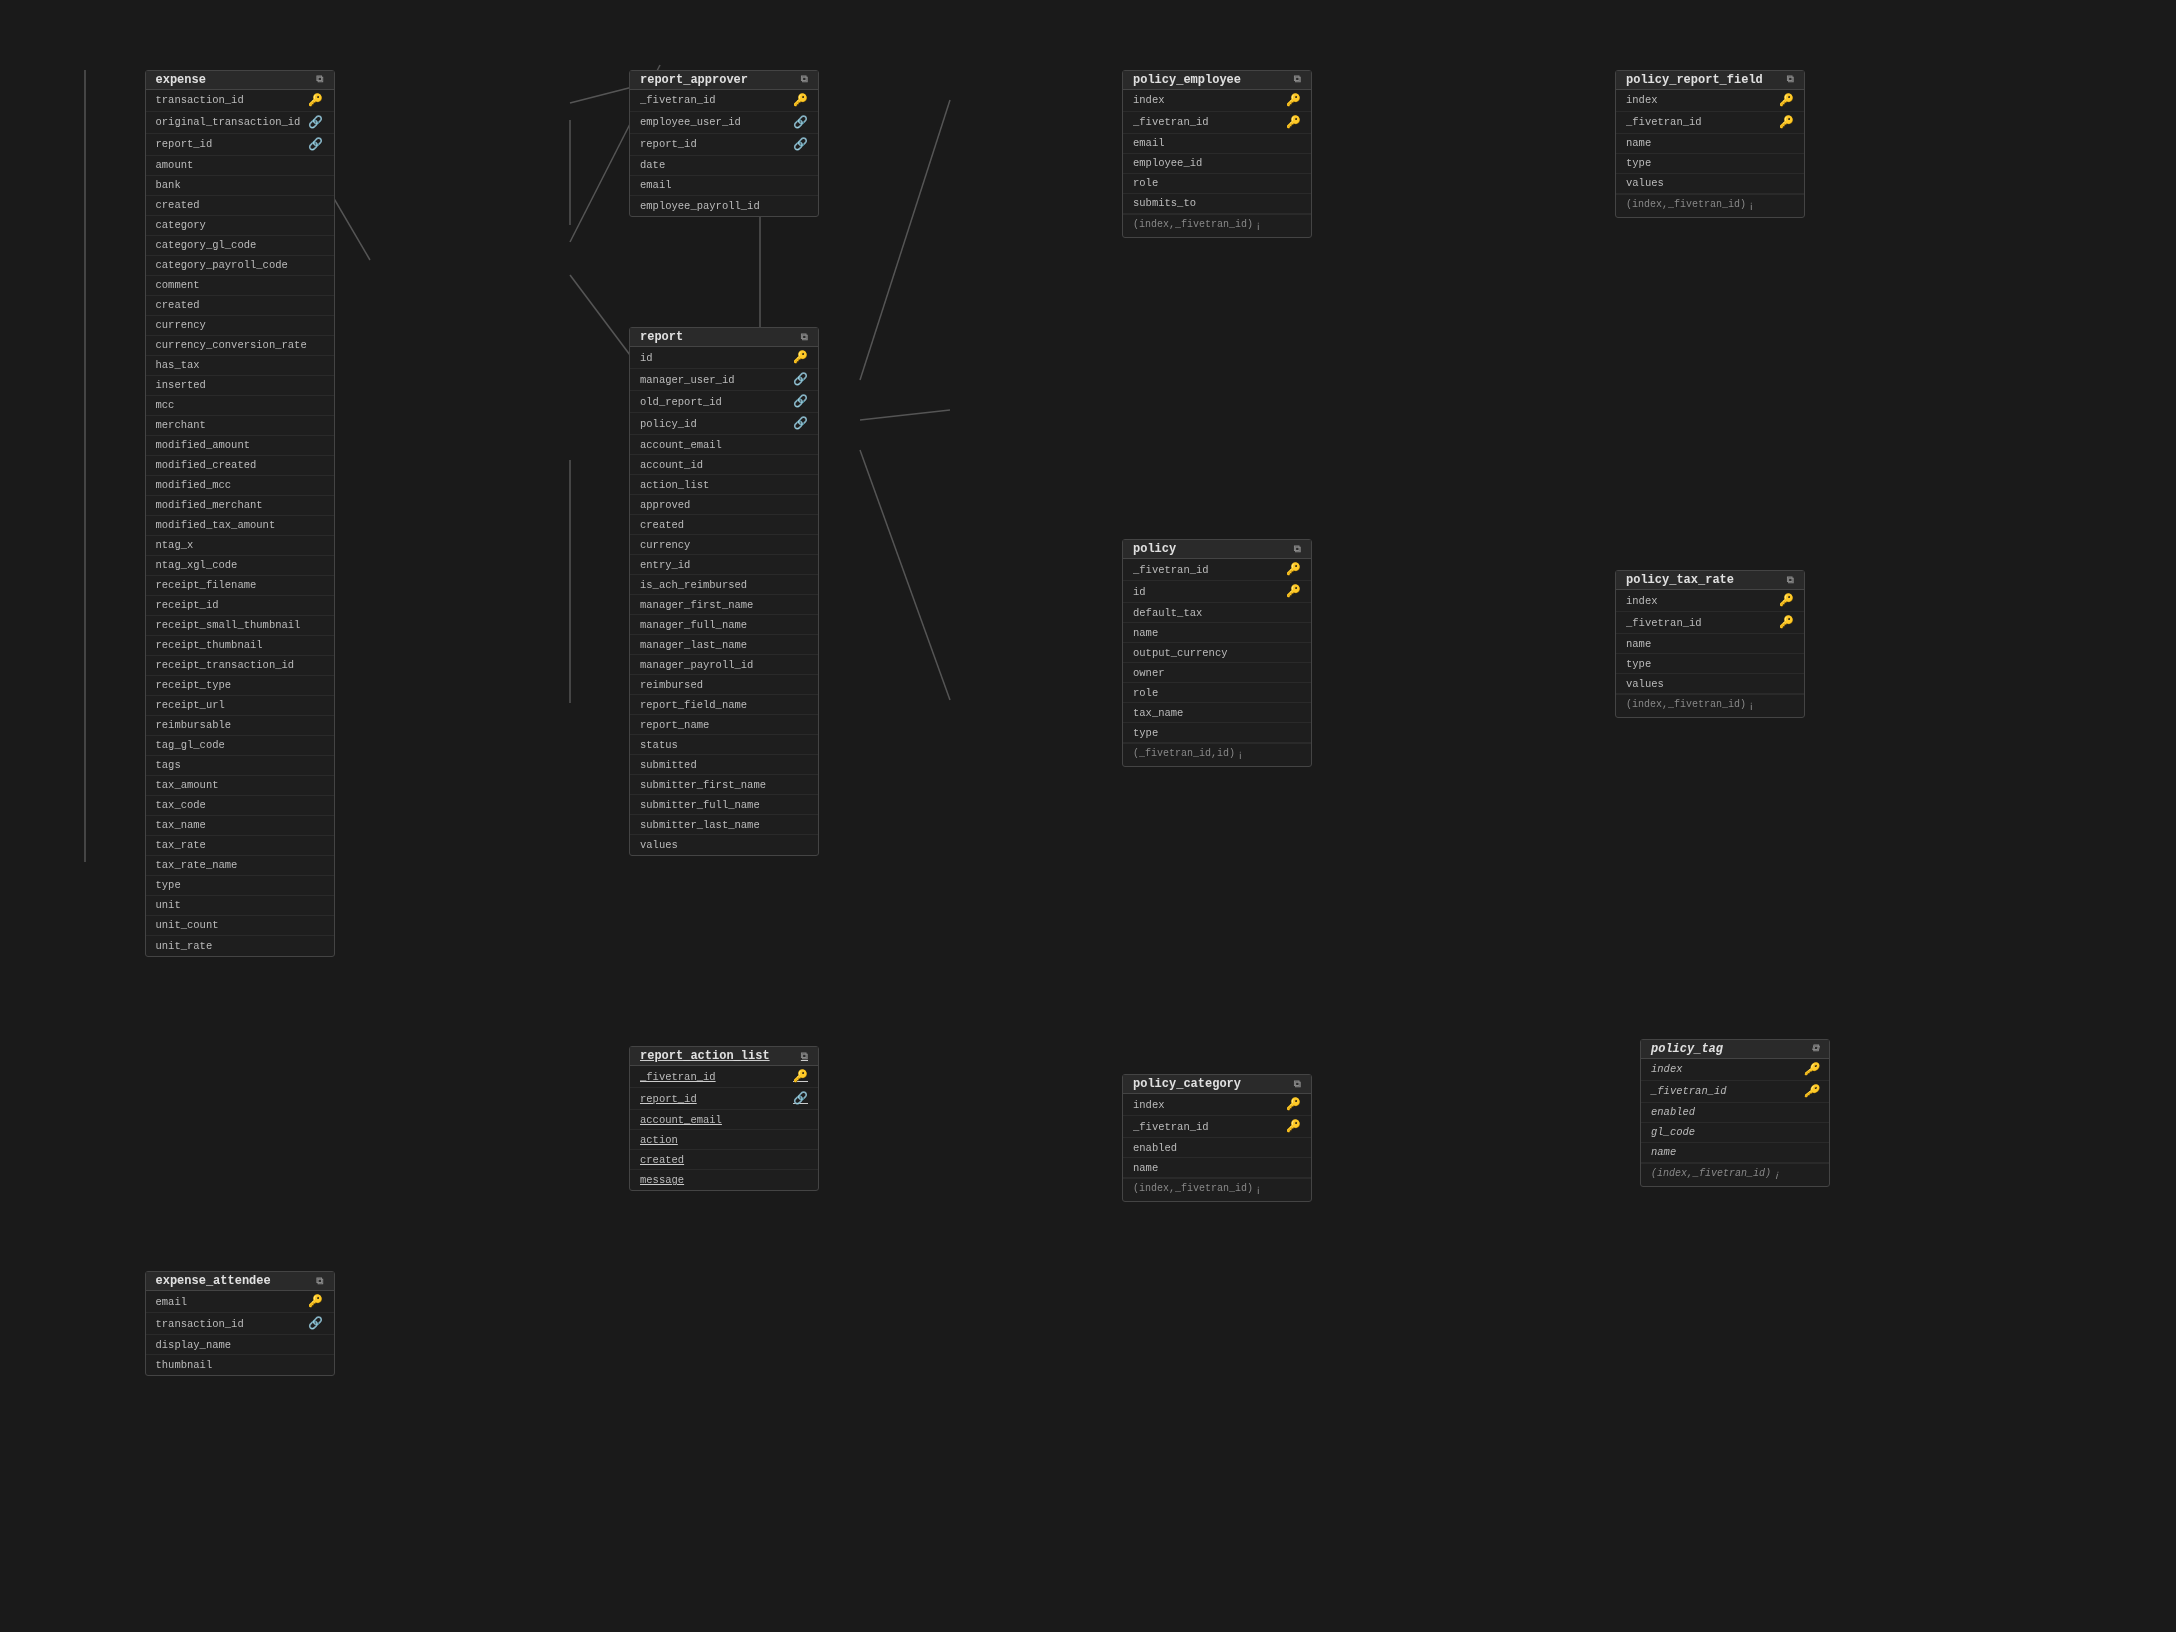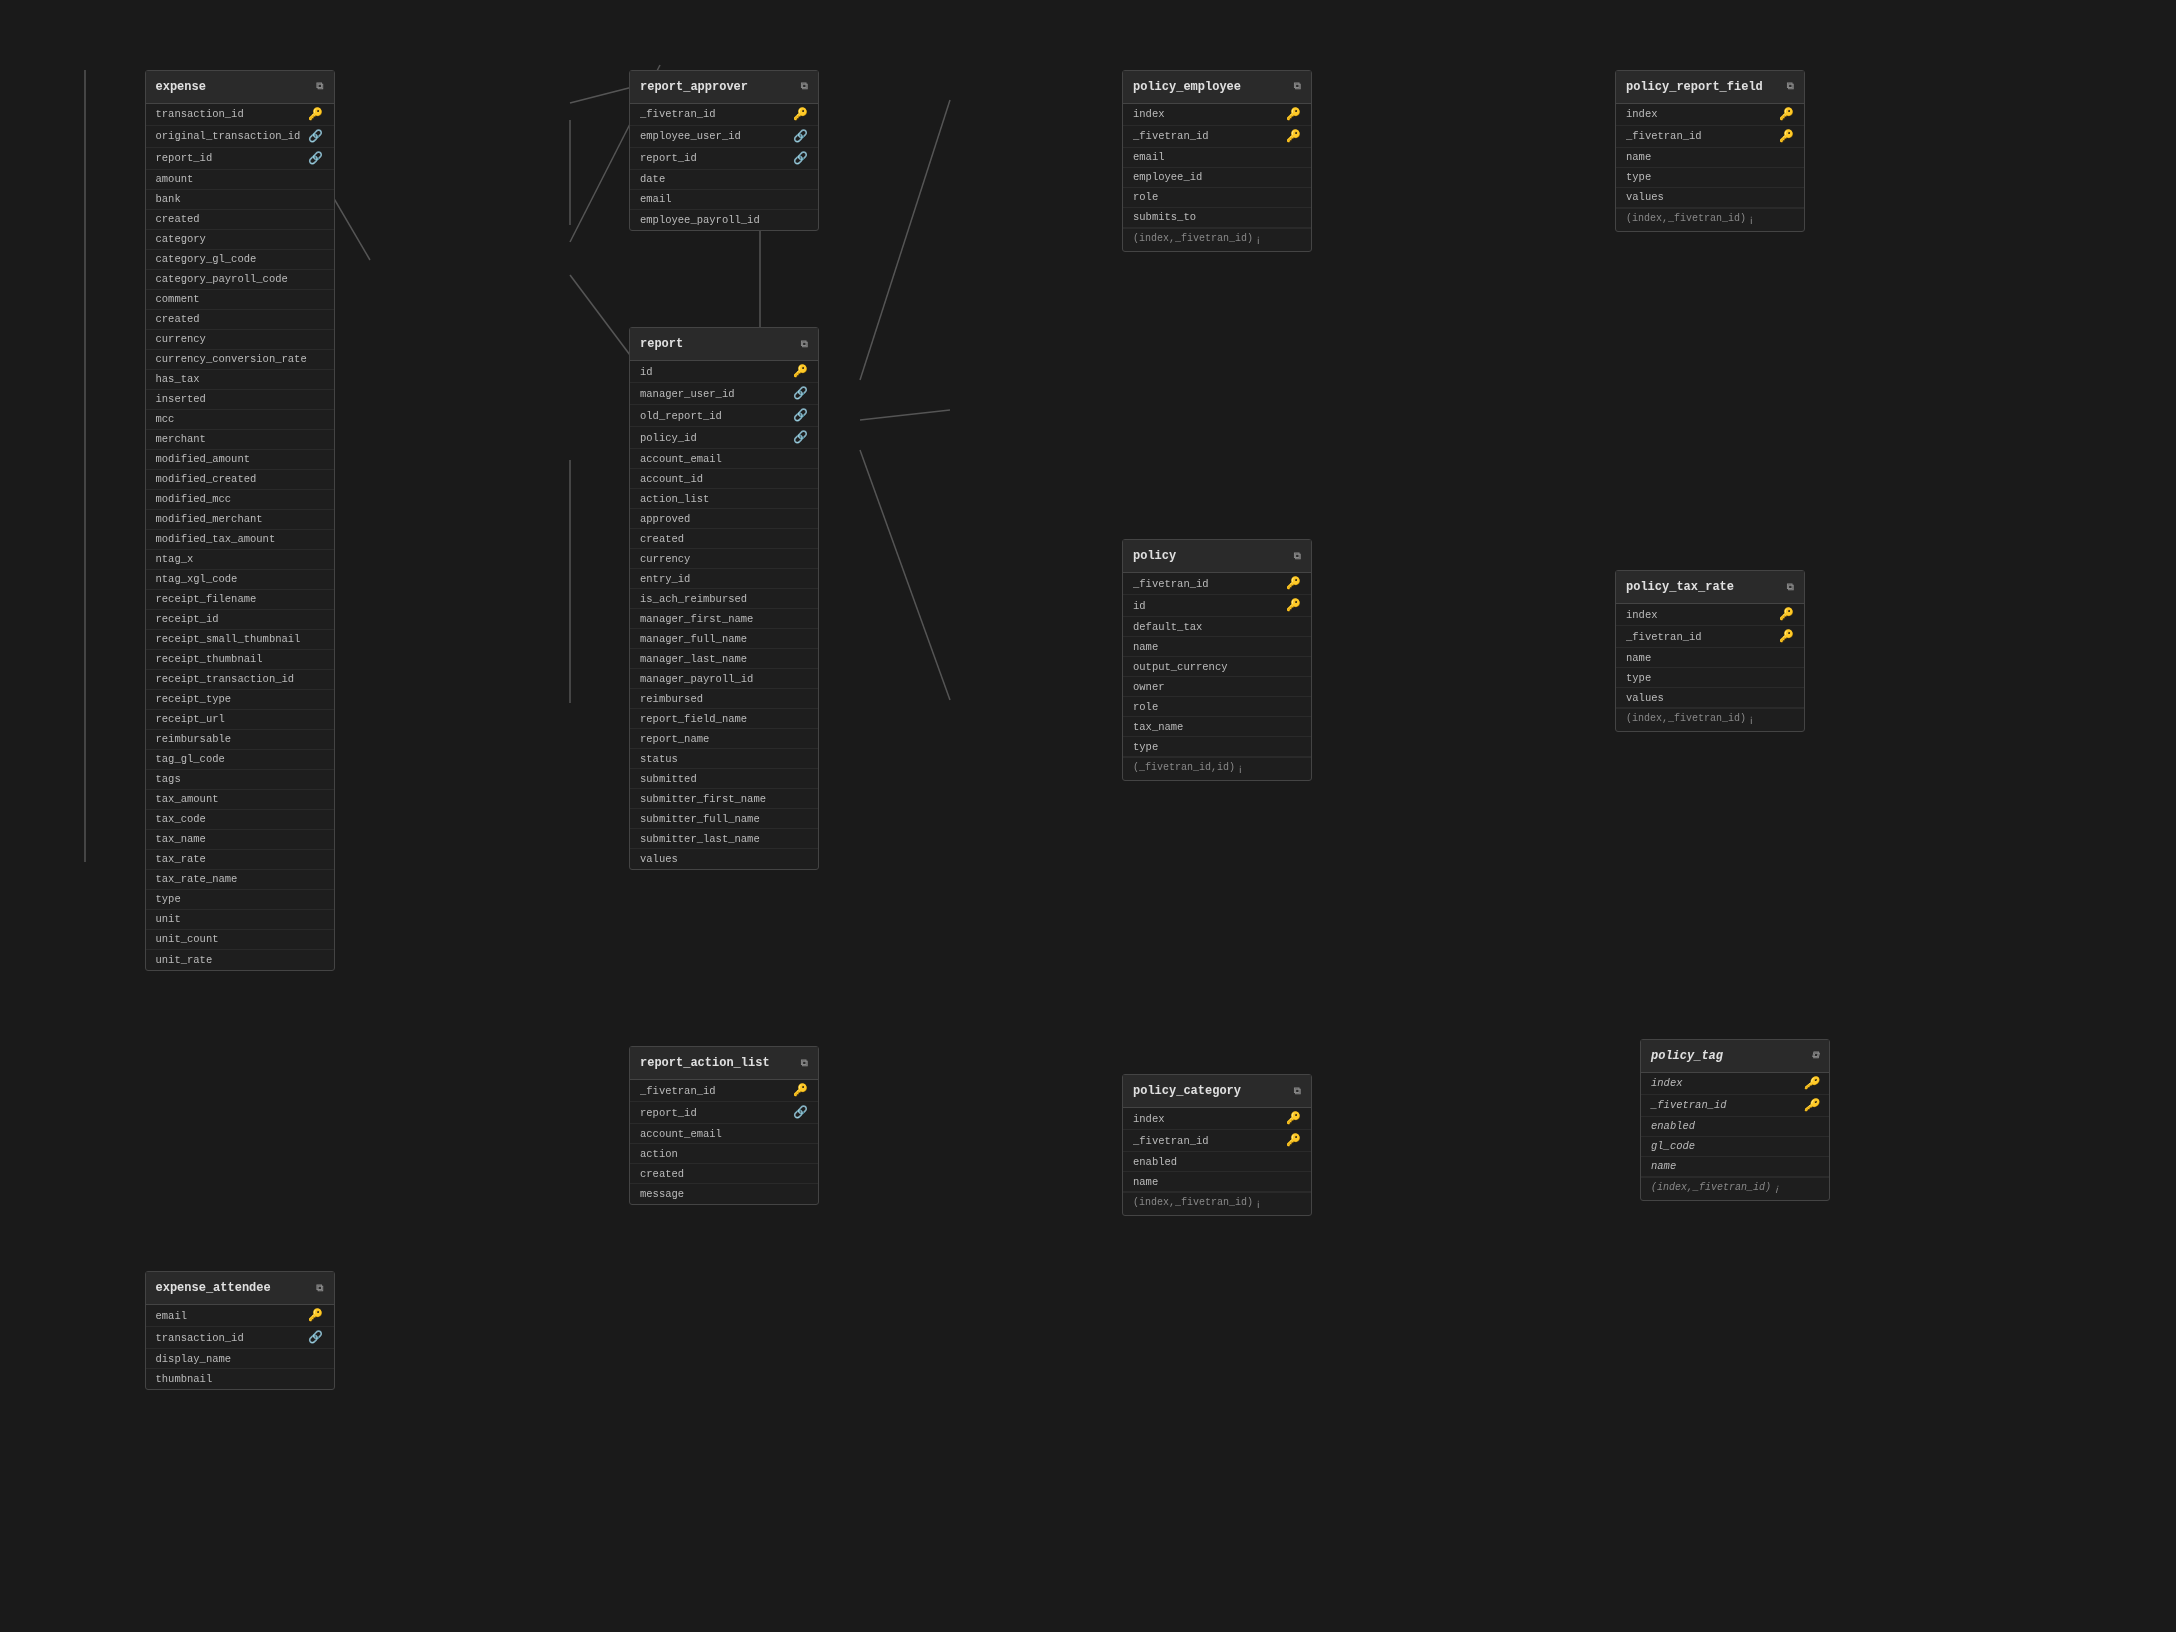--- a/index.html
+++ b/index.html
@@ -24,21 +24,21 @@
       position: absolute;
       background: #1e1e1e;
       border: 1px solid #444;
       border-radius: 3px;
       min-width: 200px;
     }
 
     .table-header {
       background: #2a2a2a;
       border-bottom: 1px solid #444;
-      padding: 9px 10px;
+      padding: 2px 10px;
       display: flex;
       justify-content: space-between;
       align-items: center;
       font-weight: bold;
       font-size: 12px;
       color: #e0e0e0;
     }
 
     .table-header .ext-icon {
       color: #888;
@@ -404,21 +404,21 @@
         <div class="table-row">
           <span class="field-name">submitter_full_name</span>
         </div>
         <div class="table-row">
           <span class="field-name">submitter_last_name</span>
         </div>
         <div class="table-row">
           <span class="field-name">values</span>
         </div>
       </div>
-      <div class="table-box" style="left: 629px; top: 1046.25px; min-width: 190px;">
+      <div class="table-box" style="left: 629px; top: 1046.25px; min-width: 190px; text-decoration: underline;">
         <div class="table-header">
           <span>report_action_list</span>
           <span class="ext-icon">⧉</span>
         </div>
         <div class="table-row">
           <span class="field-name">_fivetran_id</span>
           <span class="icon-key">🔑</span>
         </div>
         <div class="table-row">
           <span class="field-name">report_id</span>

